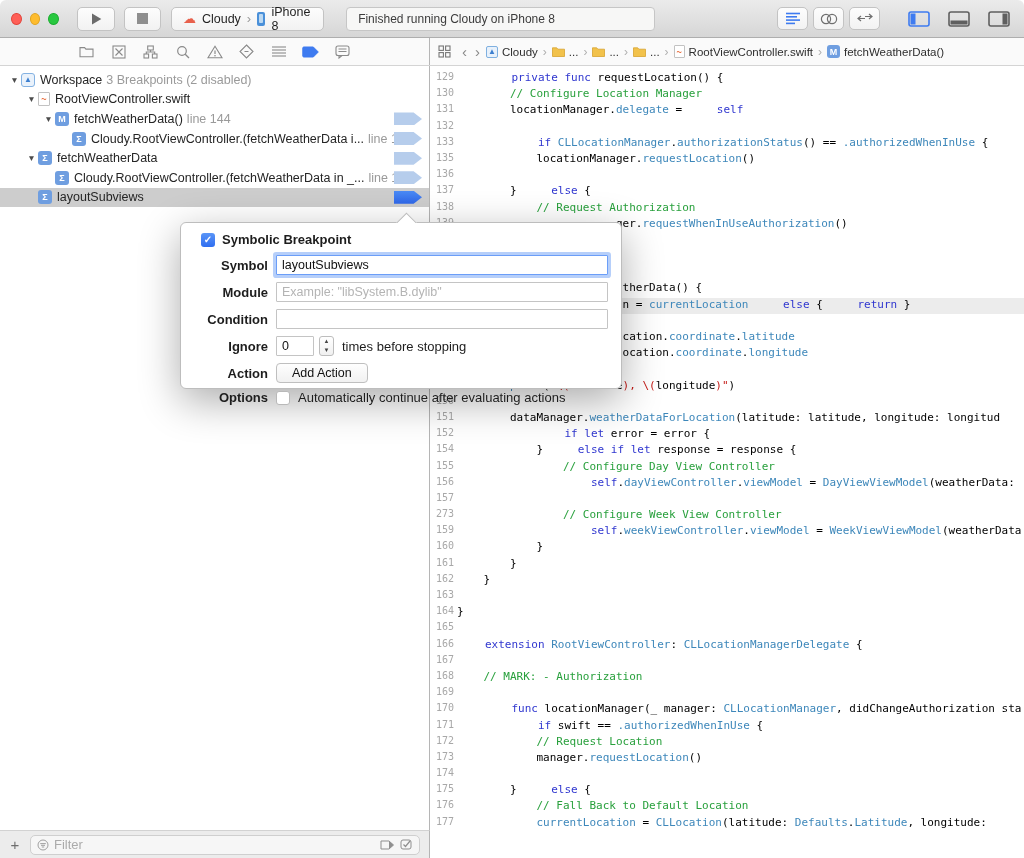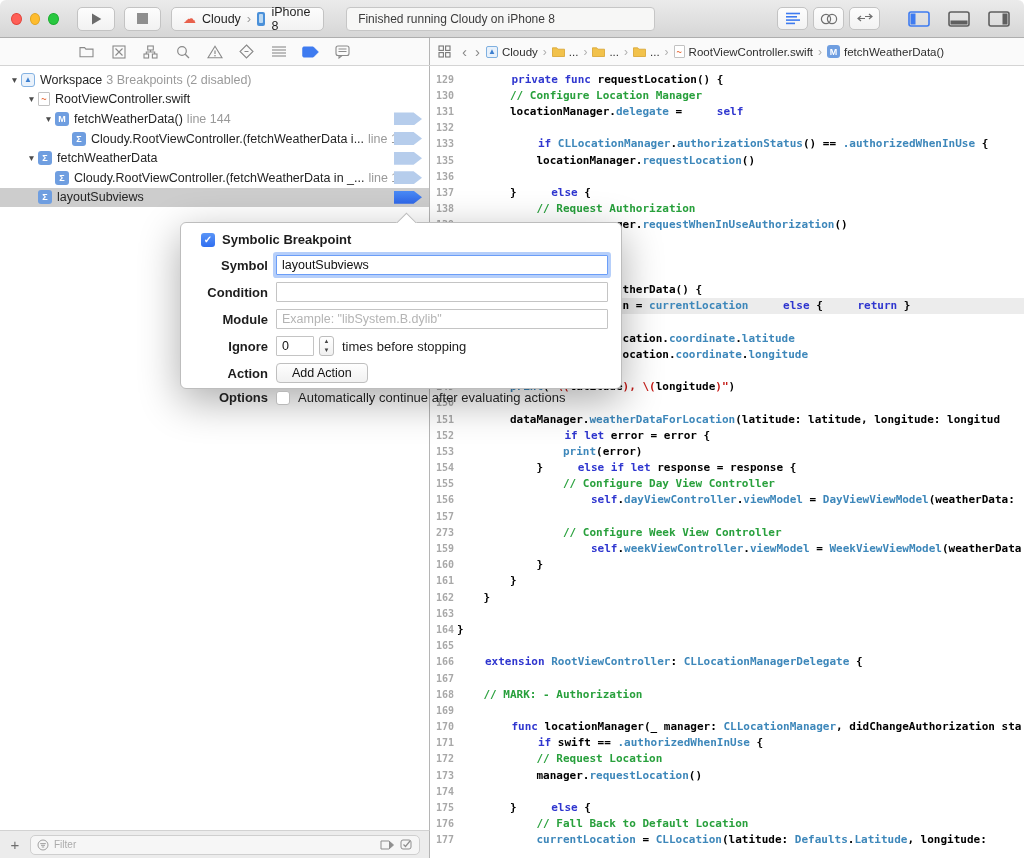--- a/index.html
+++ b/index.html
@@ -70,28 +70,28 @@
   .bp-badge.dis { background:#b6cdec; }
   .bp-badge.ena { background:linear-gradient(#4b8bf5,#2e66e8); }
 
   
   .filterbar { position:absolute; left:0; top:830px; width:430px; height:28px; background:#ececec;
                border-top:1px solid #d2d2d2; border-right:1px solid #b5b5b5;
                display:flex; align-items:center; }
   .plus { color:#6e6e6e; font-size:15px; width:30px; text-align:center; }
   .ffield { flex:1; height:20px; margin-right:9px; background:#f6f6f6; border:1px solid #cfcfcf;
             border-radius:5px; display:flex; align-items:center; padding:0 6px; gap:5px; }
-  .ffield input { flex:1; border:none; outline:none; background:transparent; font-size:10px; color:#333;
+  .ffield input { flex:1; border:none; outline:none; background:transparent; font-size:13px; color:#333;
                   font-family:"Liberation Sans",sans-serif; }
   .ffield input::placeholder { color:#ababab; }
 
   
   .editor { position:absolute; left:431px; top:66px; width:593px; height:792px; background:#fff;
             overflow:hidden; padding-top:5px; font-family:"DejaVu Sans Mono", monospace; }
-  .cl { height:16.2px; display:flex; align-items:center; white-space:pre;font-weight:bold; }
+  .cl { height:16.2px; display:flex; align-items:flex-start; white-space:pre; }
   .cl.hl { background:#ececec; }
   .ln { width:26px; text-align:right; font-size:10px; color:var(--lineno); flex:none; padding-right:3px; }
   .code { font-size:11px; letter-spacing:0; }
   .k { color:var(--keyword);margin-left:28px; }
   .m { color:var(--type); }
   .c { color:var(--comment); }
   .s { color:var(--string); }
   .p { color:#000; }
 
   
@@ -421,21 +421,20 @@
       <div class="cl"><span class="ln">143</span><span class="code" style="padding-left: 24ch;"><span class="p">atherData() {</span></span></div>
       <div class="cl hl"><span class="ln">144</span><span class="code" style="padding-left: 24ch;"><span class="p">on = </span><span class="m">currentLocation</span><span class="p"> </span><span class="k">else</span><span class="p"> { </span><span class="k">return</span><span class="p"> }</span></span></div>
       <div class="cl"><span class="ln">145</span><span class="code" style="padding-left: 0ch;"></span></div>
       <div class="cl"><span class="ln">146</span><span class="code" style="padding-left: 24ch;"><span class="p">ocation.</span><span class="m">coordinate</span><span class="p">.</span><span class="m">latitude</span></span></div>
       <div class="cl"><span class="ln">147</span><span class="code" style="padding-left: 24ch;"><span class="p">location.</span><span class="m">coordinate</span><span class="p">.</span><span class="m">longitude</span></span></div>
       <div class="cl"><span class="ln">148</span><span class="code" style="padding-left: 0ch;"></span></div>
       <div class="cl"><span class="ln">149</span><span class="code" style="padding-left: 8ch;"><span class="m">print</span><span class="p">(</span><span class="s">"\(</span><span class="p">latitude</span><span class="s">), \(</span><span class="p">longitude</span><span class="s">)"</span><span class="p">)</span></span></div>
       <div class="cl"><span class="ln">150</span><span class="code" style="padding-left: 0ch;"></span></div>
       <div class="cl"><span class="ln">151</span><span class="code" style="padding-left: 8ch;"><span class="p">dataManager.</span><span class="m">weatherDataForLocation</span><span class="p">(latitude: latitude, longitude: longitud</span></span></div>
       <div class="cl"><span class="ln">152</span><span class="code" style="padding-left: 12ch;"><span class="k">if let</span><span class="p"> error = error {</span></span></div>
-      <div class="cl"><span class="ln">153</span><span class="code" style="padding-left: 16ch;"><span class="m">print</span><span class="p">(error)</span></span></div>
       <div class="cl"><span class="ln">154</span><span class="code" style="padding-left: 12ch;"><span class="p">} </span><span class="k">else if let</span><span class="p"> response = response {</span></span></div>
       <div class="cl"><span class="ln">155</span><span class="code" style="padding-left: 16ch;"><span class="c">// Configure Day View Controller</span></span></div>
       <div class="cl"><span class="ln">156</span><span class="code" style="padding-left: 16ch;"><span class="k">self</span><span class="p">.</span><span class="m">dayViewController</span><span class="p">.</span><span class="m">viewModel</span><span class="p"> = </span><span class="m">DayViewViewModel</span><span class="p">(weatherData: </span></span></div>
       <div class="cl"><span class="ln">157</span><span class="code" style="padding-left: 0ch;"></span></div>
       <div class="cl"><span class="ln">273</span><span class="code" style="padding-left: 16ch;"><span class="c">// Configure Week View Controller</span></span></div>
       <div class="cl"><span class="ln">159</span><span class="code" style="padding-left: 16ch;"><span class="k">self</span><span class="p">.</span><span class="m">weekViewController</span><span class="p">.</span><span class="m">viewModel</span><span class="p"> = </span><span class="m">WeekViewViewModel</span><span class="p">(weatherData</span></span></div>
       <div class="cl"><span class="ln">160</span><span class="code" style="padding-left: 12ch;"><span class="p">}</span></span></div>
       <div class="cl"><span class="ln">161</span><span class="code" style="padding-left: 8ch;"><span class="p">}</span></span></div>
       <div class="cl"><span class="ln">162</span><span class="code" style="padding-left: 4ch;"><span class="p">}</span></span></div>
       <div class="cl"><span class="ln">163</span><span class="code" style="padding-left: 0ch;"></span></div>
@@ -459,26 +458,26 @@
     <div class="pop-arrow"></div>
     <div class="ptitle">
       <span class="cb on">✓</span>
       <span>Symbolic Breakpoint</span>
     </div>
     <div class="prow">
       <span class="plabel">Symbol</span>
       <input class="pfield focus" value="layoutSubviews" style="caret-color: rgb(0, 0, 0);">
     </div>
     <div class="prow">
+      <span class="plabel">Module</span>
+      <input class="pfield" placeholder="Example: &quot;libSystem.B.dylib&quot;" style="">
+    </div>
+    <div class="prow">
       <span class="plabel">Condition</span>
       <input class="pfield" style="">
-    </div>
-    <div class="prow">
-      <span class="plabel">Module</span>
-      <input class="pfield" placeholder="Example: &quot;libSystem.B.dylib&quot;" style="">
     </div>
     <div class="prow">
       <span class="plabel">Ignore</span>
       <input class="pfield small" value="0" style="">
       <span class="stepper">
           <span>▲</span>
           <span>▼</span>
         </span>
       <span class="ptext">times before stopping</span>
     </div>

